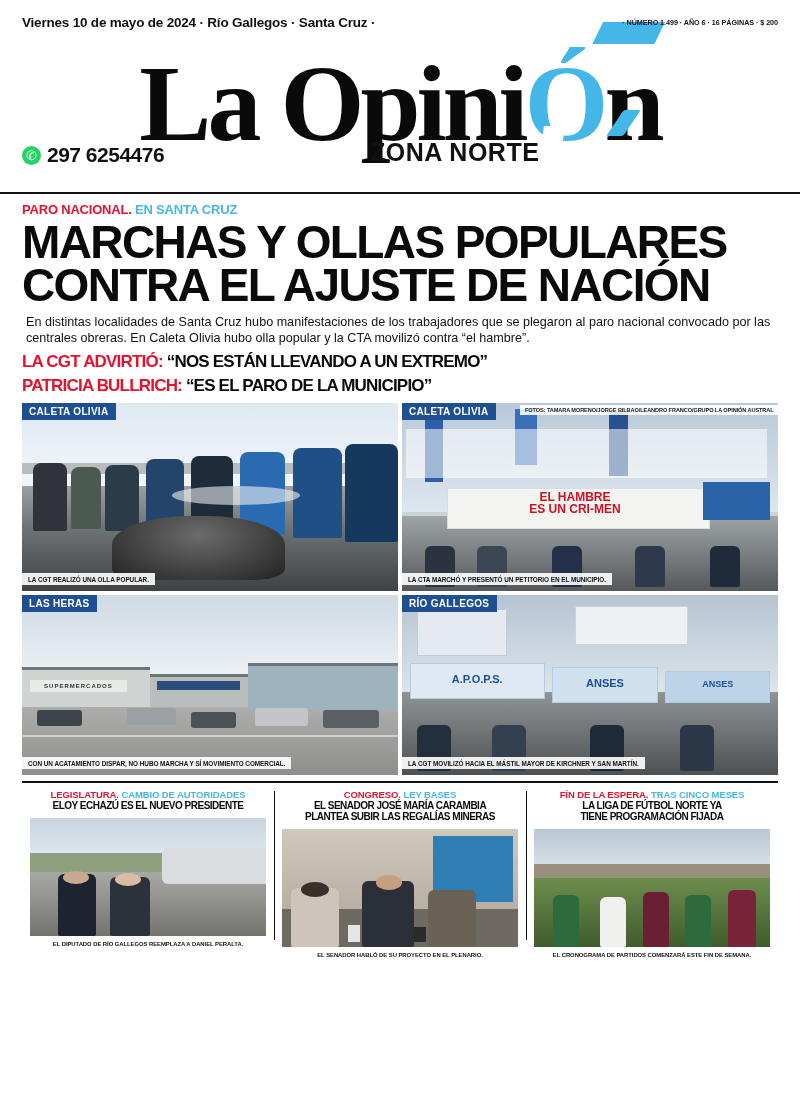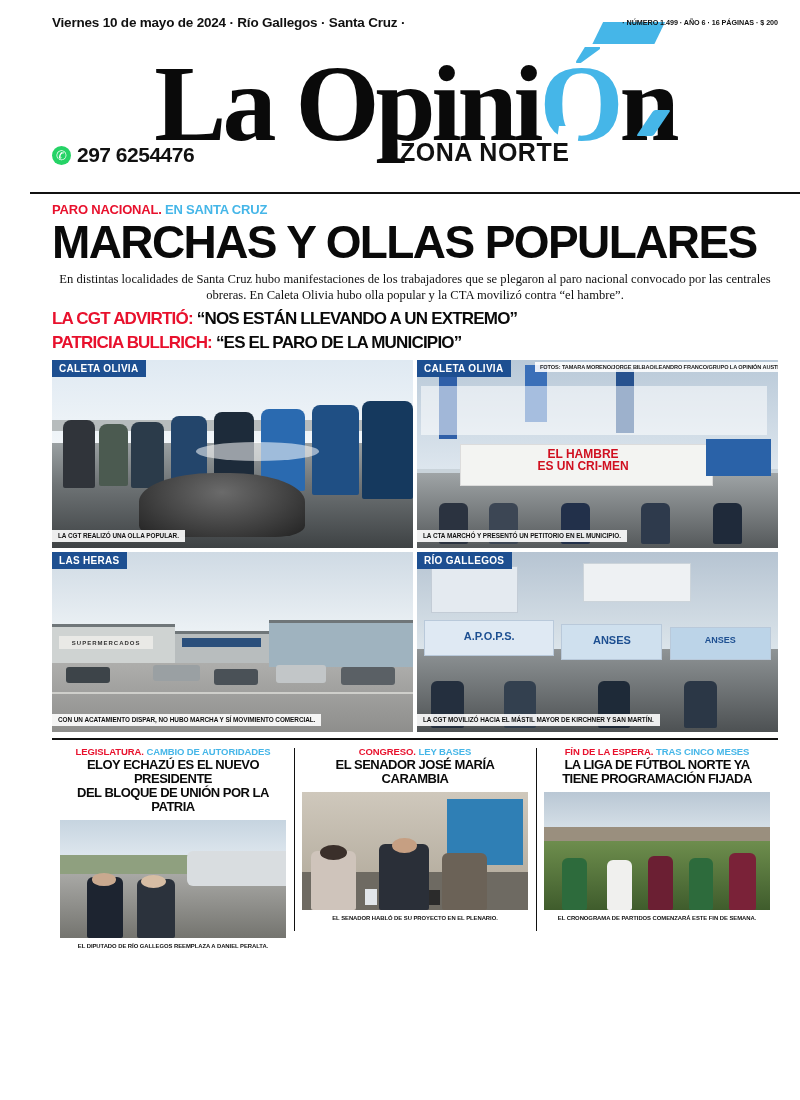--- a/index.html
+++ b/index.html
@@ -2,21 +2,21 @@
 <html><head>
 <meta charset="utf-8">
 <style>
   * { box-sizing: border-box; margin: 0; padding: 0; }
   html, body {
     width: 800px; height: 1100px;
     background: #ffffff;
     font-family: "Liberation Sans", sans-serif;
     overflow: hidden;
   }
-  .page { width: 800px; height: 788px; position: relative; background:#fff;padding-left:30px; }
+  .page { width: 800px; height: 788px; position: relative; background:#fff; }
 
   
   .topbar {
     height: 44px; padding: 0 22px;
     display: flex; align-items: center; justify-content: space-between;
     position: relative; overflow: hidden;
   }
   .topbar-date {
     font-size: 13.5px; font-weight: 700; color: #111;
     letter-spacing: -0.2px; white-space: nowrap;
@@ -80,21 +80,21 @@
   .kicker { font-size: 13px; font-weight: 700; letter-spacing: -0.2px; margin-bottom: 2px; }
   .kicker .k-red { color: #e8112d; }
   .kicker .k-blue { color: #45b6e8; }
   .head-main {
     font-size: 46px; font-weight: 700; line-height: 0.94;
     letter-spacing: -1.6px; color: #0a0a0a; 
     margin: 4px 0 8px 0;
   }
   .lead-body {
     font-size: 12.6px; line-height: 1.25; color: #111;
-    text-align: center; font-weight: 500; padding: 0 4px; font-family: Liberation Serif, serif;
+    font-weight: 500; padding: 0 4px;
   }
   .sub-head {
     font-size: 17px; font-weight: 700; letter-spacing: -0.8px;
     line-height: 1.12; margin-top: 5px; white-space: nowrap;
   }
   .sub-head .sh-red { color: #e8112d; }
   .sub-head .sh-black { color: #0a0a0a; }
 
   
   .photo-grid {
@@ -170,21 +170,21 @@
   .bcol + .bcol::before {
     content:""; position:absolute; left:0; top:2px; bottom:18px; width:1px; background:#111;
   }
   .b-kicker {
     font-size: 9.5px; font-weight: 700; text-align: center;
     letter-spacing: -0.1px; margin-bottom: 1px;
   }
   .b-kicker .k-red { color: #e8112d; }
   .b-kicker .k-blue { color: #45b6e8; }
   .b-head {
-    font-size: 13px; font-weight: 700; line-height: 1.08;
+    font-size: 10px; font-weight: 700; line-height: 1.08;
     letter-spacing: -0.5px; text-align: center; color: #0a0a0a;
   }
   .b-photo {
     position: relative; height: 118px; margin-top: 6px; overflow: hidden;
     background: #c9d3da;
   }
   .b-caption {
     font-size: 5.9px; font-weight: 700; text-align: center;
     color: #111; padding: 5px 2px 0 2px; letter-spacing: -0.05px;
   }
@@ -221,20 +221,21 @@
     </div>
   </div>
 
   <div class="lead">
     <div class="kicker">
       <span class="k-red">PARO NACIONAL.</span>
       <span class="k-blue">EN SANTA CRUZ</span>
     </div>
     <div class="head-main">
       <div>MARCHAS Y OLLAS POPULARES</div>
+      <div>CONTRA EL AJUSTE DE NACIÓN</div>
     </div>
     <div class="lead-body">En distintas localidades de Santa Cruz hubo manifestaciones de los trabajadores que se plegaron al paro nacional convocado por las centrales obreras. En Caleta Olivia hubo olla popular y la CTA movilizó contra “el hambre”.</div>
     <div class="sub-head">
       <span class="sh-red">LA CGT ADVIRTIÓ:</span>
       <span class="sh-black">“NOS ESTÁN LLEVANDO A UN EXTREMO”</span>
     </div>
     <div class="sub-head">
       <span class="sh-red">PATRICIA BULLRICH:</span>
       <span class="sh-black">“ES EL PARO DE LA MUNICIPIO”</span>
     </div>
@@ -333,21 +334,20 @@
 
   <div class="bottom">
 
     <div class="bcol">
       <div class="b-kicker">
         <span class="k-red">LEGISLATURA.</span>
         <span class="k-blue">CAMBIO DE AUTORIDADES</span>
       </div>
       <div class="b-head">
         <div>ELOY ECHAZÚ ES EL NUEVO PRESIDENTE</div>
-        <div>DEL BLOQUE DE UNIÓN POR LA PATRIA</div>
       </div>
       <div class="b-photo bp1">
         <div class="art">
           <div class="sky"></div>
             <div class="ground"></div>
           <div style="position:absolute;left:0;right:0;top:30%;height:16%;background:#8fa07f;"></div>
           <div style="position:absolute;left:56%;top:26%;width:46%;height:30%;background:#d9dde0;border-radius:6px;"></div>
           <div class="fig2" style="left:12%;width:16%;height:52%;background:#1d2430;"></div>
           <div class="fig2" style="left:34%;width:17%;height:50%;background:#2b323c;"></div>
           <div style="position:absolute;left:14%;bottom:44%;width:11%;height:11%;background:#c9a98f;border-radius:50%;"></div>
@@ -357,20 +357,21 @@
       <div class="b-caption">EL DIPUTADO DE RÍO GALLEGOS REEMPLAZA A DANIEL PERALTA.</div>
     </div>
 
     <div class="bcol">
       <div class="b-kicker">
         <span class="k-red">CONGRESO.</span>
         <span class="k-blue">LEY BASES</span>
       </div>
       <div class="b-head">
         <div>EL SENADOR JOSÉ MARÍA CARAMBIA</div>
+        <div>PLANTEA SUBIR LAS REGALÍAS MINERAS</div>
       </div>
       <div class="b-photo bp2">
         <div class="art">
           <div style="position:absolute;inset:0;background:linear-gradient(#cfc8bc,#ada596);"></div>
           <div style="position:absolute;left:64%;top:6%;width:34%;height:56%;background:#2f7fb5;"></div>
           <div class="tbl"></div>
           <div class="fig2" style="left:4%;width:20%;height:50%;background:#cfc4bb;"></div>
           <div style="position:absolute;left:8%;bottom:42%;width:12%;height:13%;background:#3a2f2a;border-radius:50%;"></div>
           <div class="fig2" style="left:34%;width:22%;height:56%;background:#2a2f38;"></div>
           <div style="position:absolute;left:40%;bottom:48%;width:11%;height:13%;background:#c69f82;border-radius:50%;"></div>

